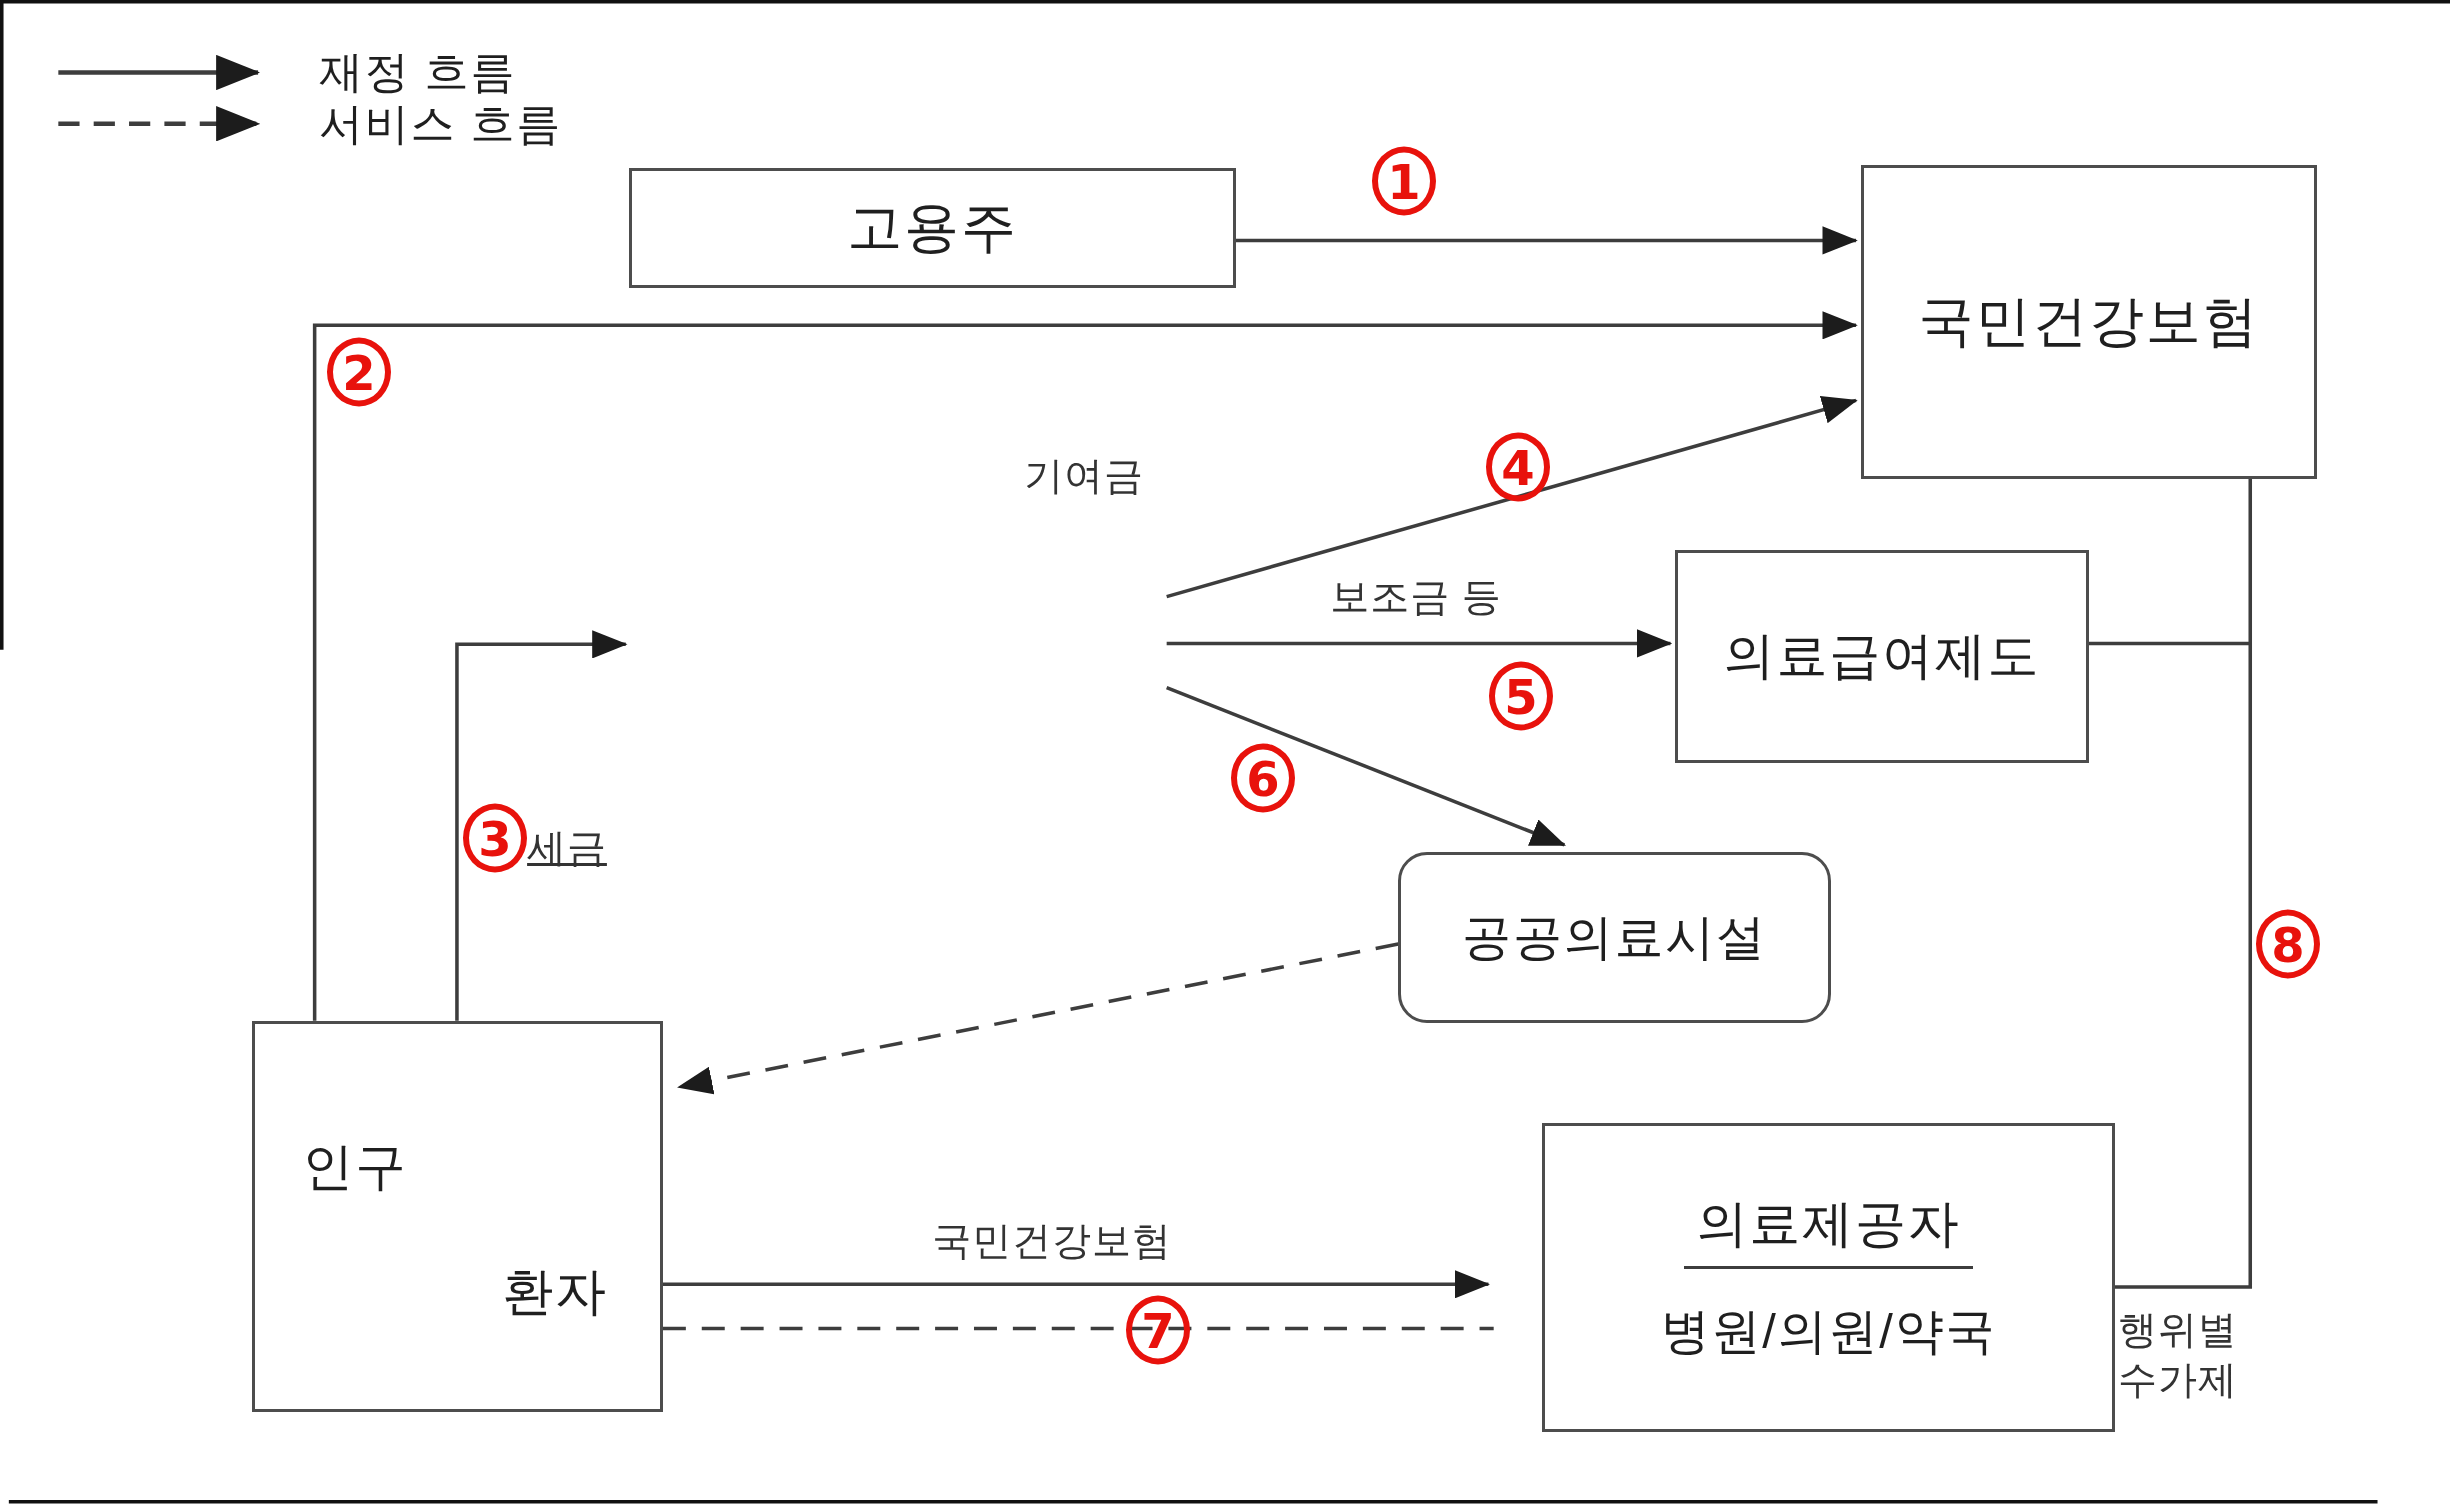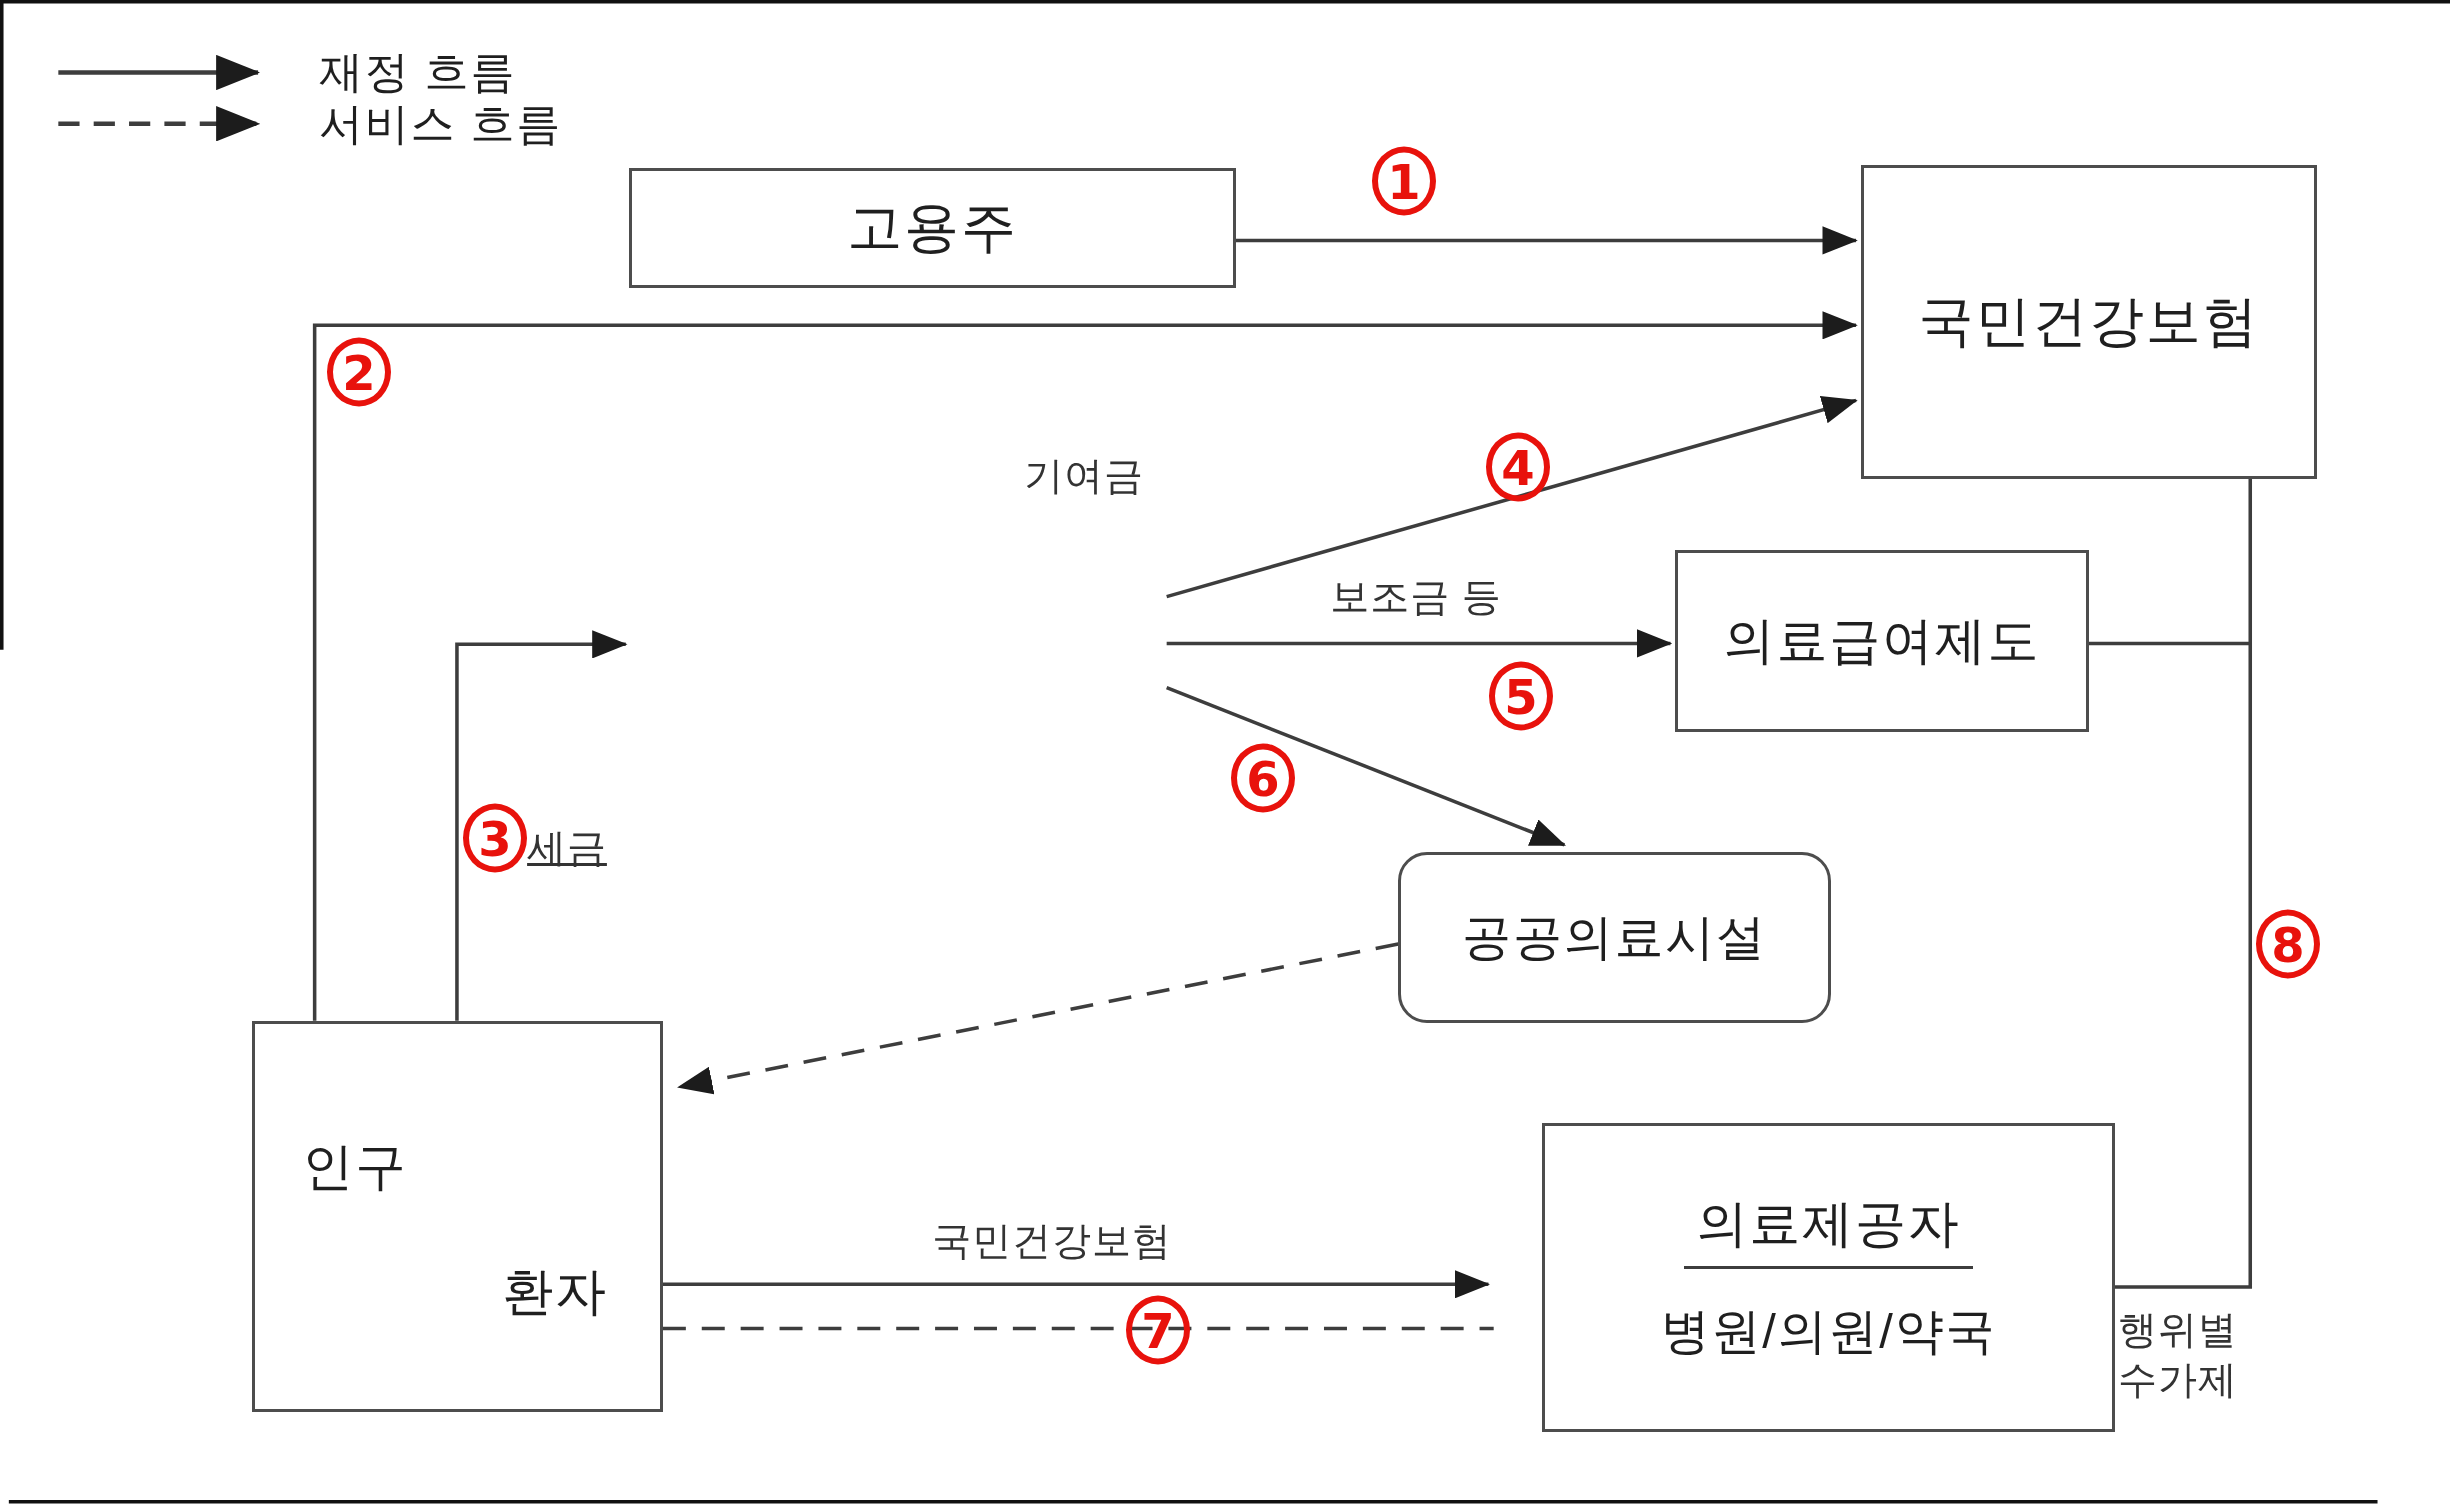--- a/index.html
+++ b/index.html
@@ -100,21 +100,21 @@
 
   <div class="node" style="left:629px;top:168px;width:607px;height:120px;">
     <span class="lbl" style="font-size:55px;">고용주</span>
   </div>
 
   <div class="node" style="left:1861px;top:165px;width:456px;height:314px;">
     <span class="lbl" style="font-size:55px;">국민건강보험</span>
   </div>
 
 
-  <div class="node" style="left:1675px;top:550px;width:414px;height:182px;">
+  <div class="node" style="left:1675px;top:550px;width:414px;height:213px;">
     <span class="lbl" style="font-size:51px;">의료급여제도</span>
   </div>
 
   <div class="node" style="left:1398px;top:852px;width:433px;height:171px;border-radius:29px;">
     <span class="lbl" style="font-size:49px;">공공의료시설</span>
   </div>
 
   <div class="node" style="left:1494px;top:1123px;width:573px;height:309px;flex-direction:column;margin-left:48px;">
     <span class="provider-title">의료제공자</span>
     <span class="provider-sub">병원/의원/약국</span>

